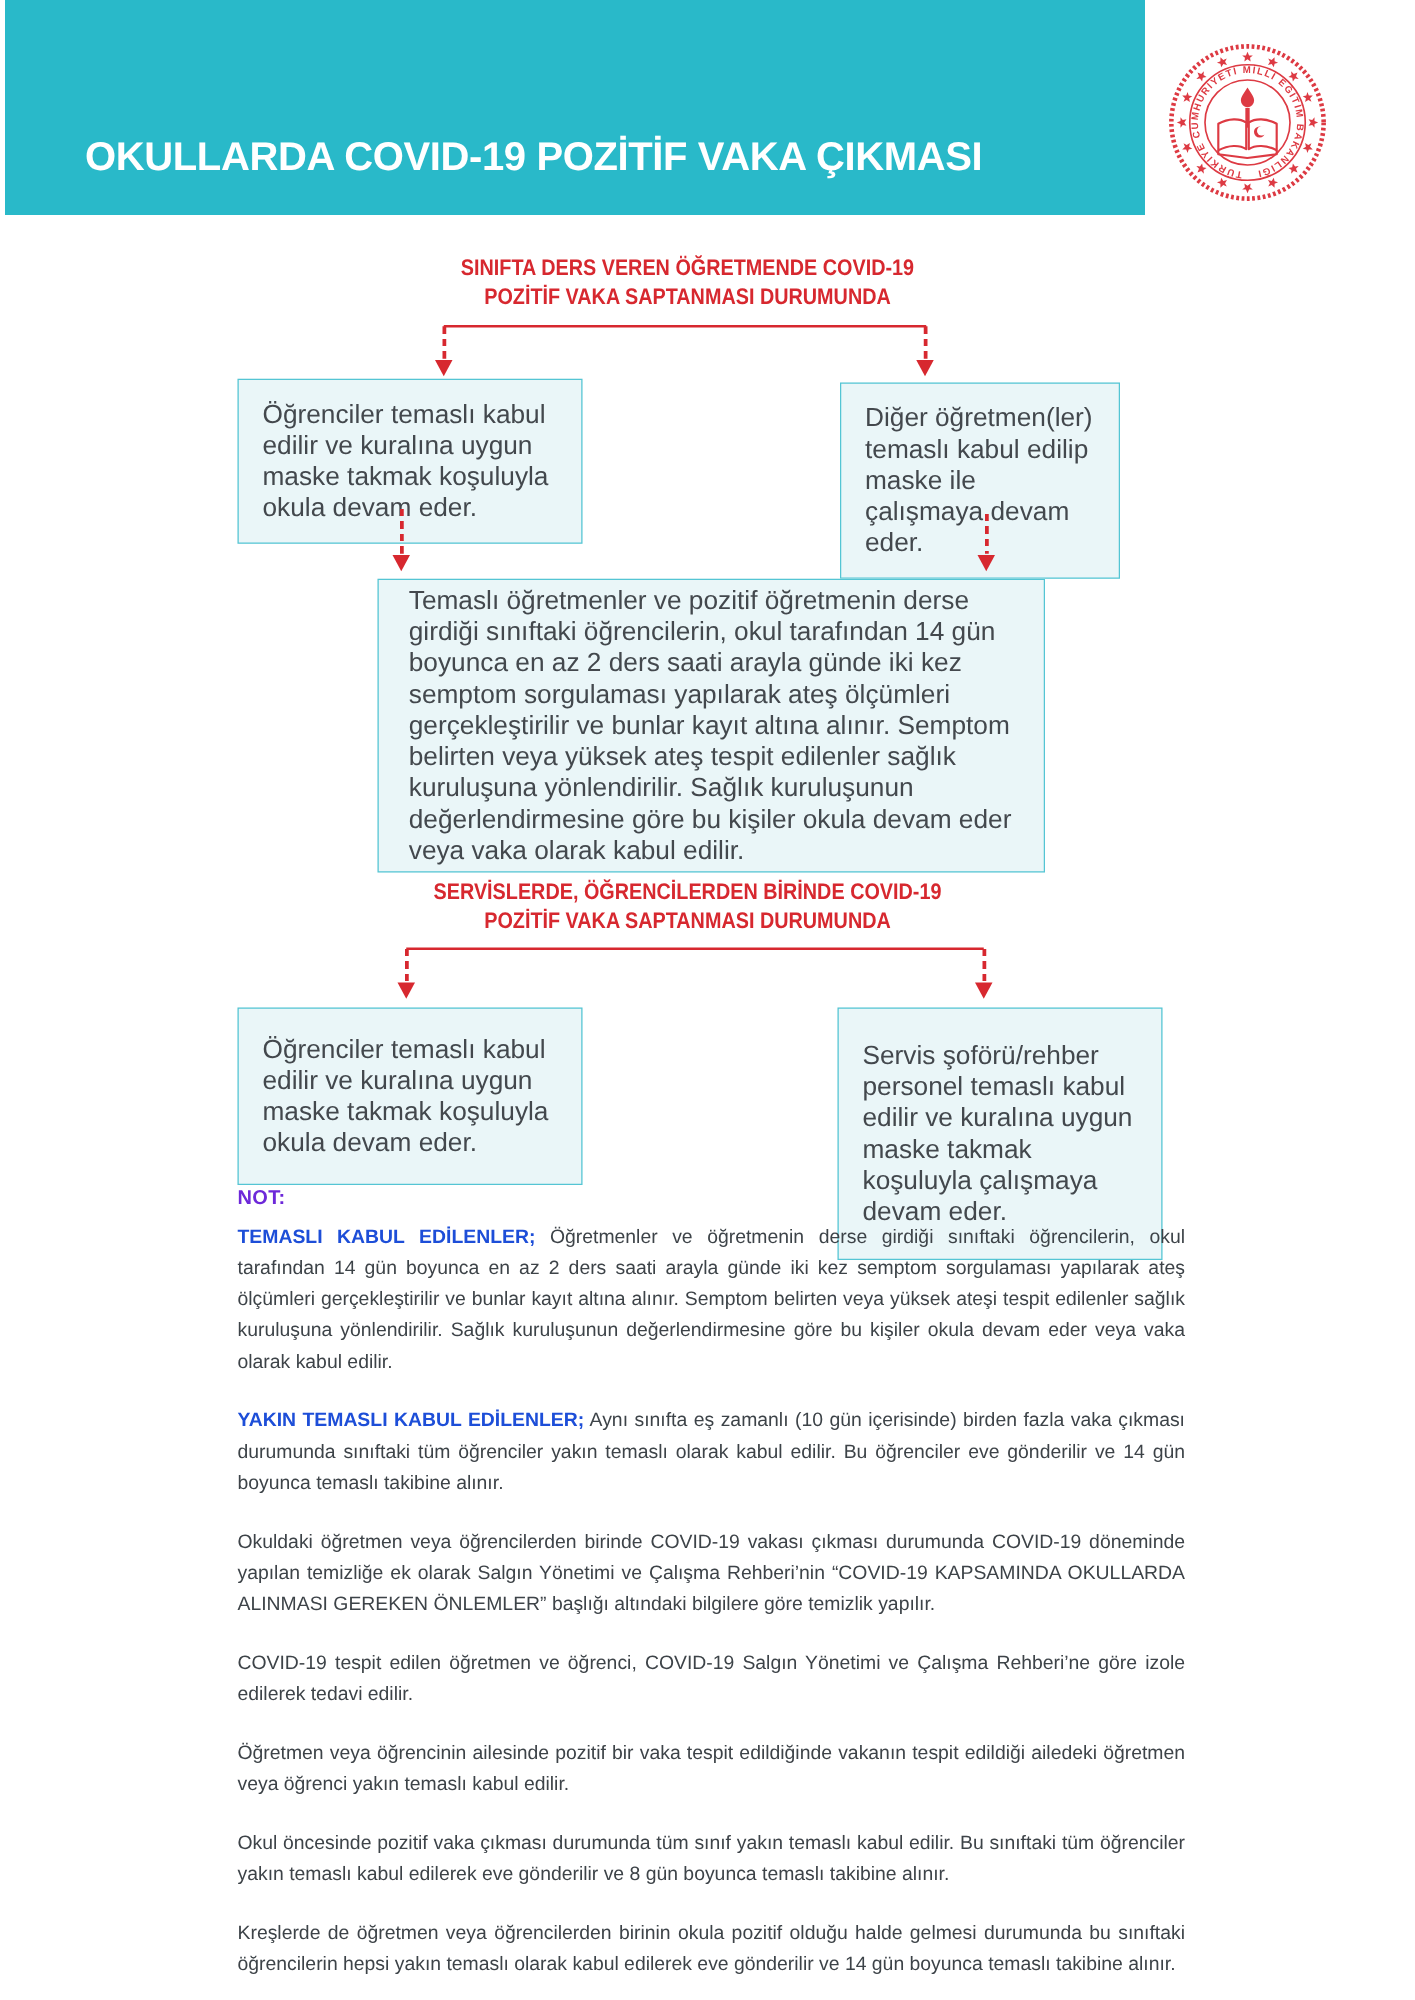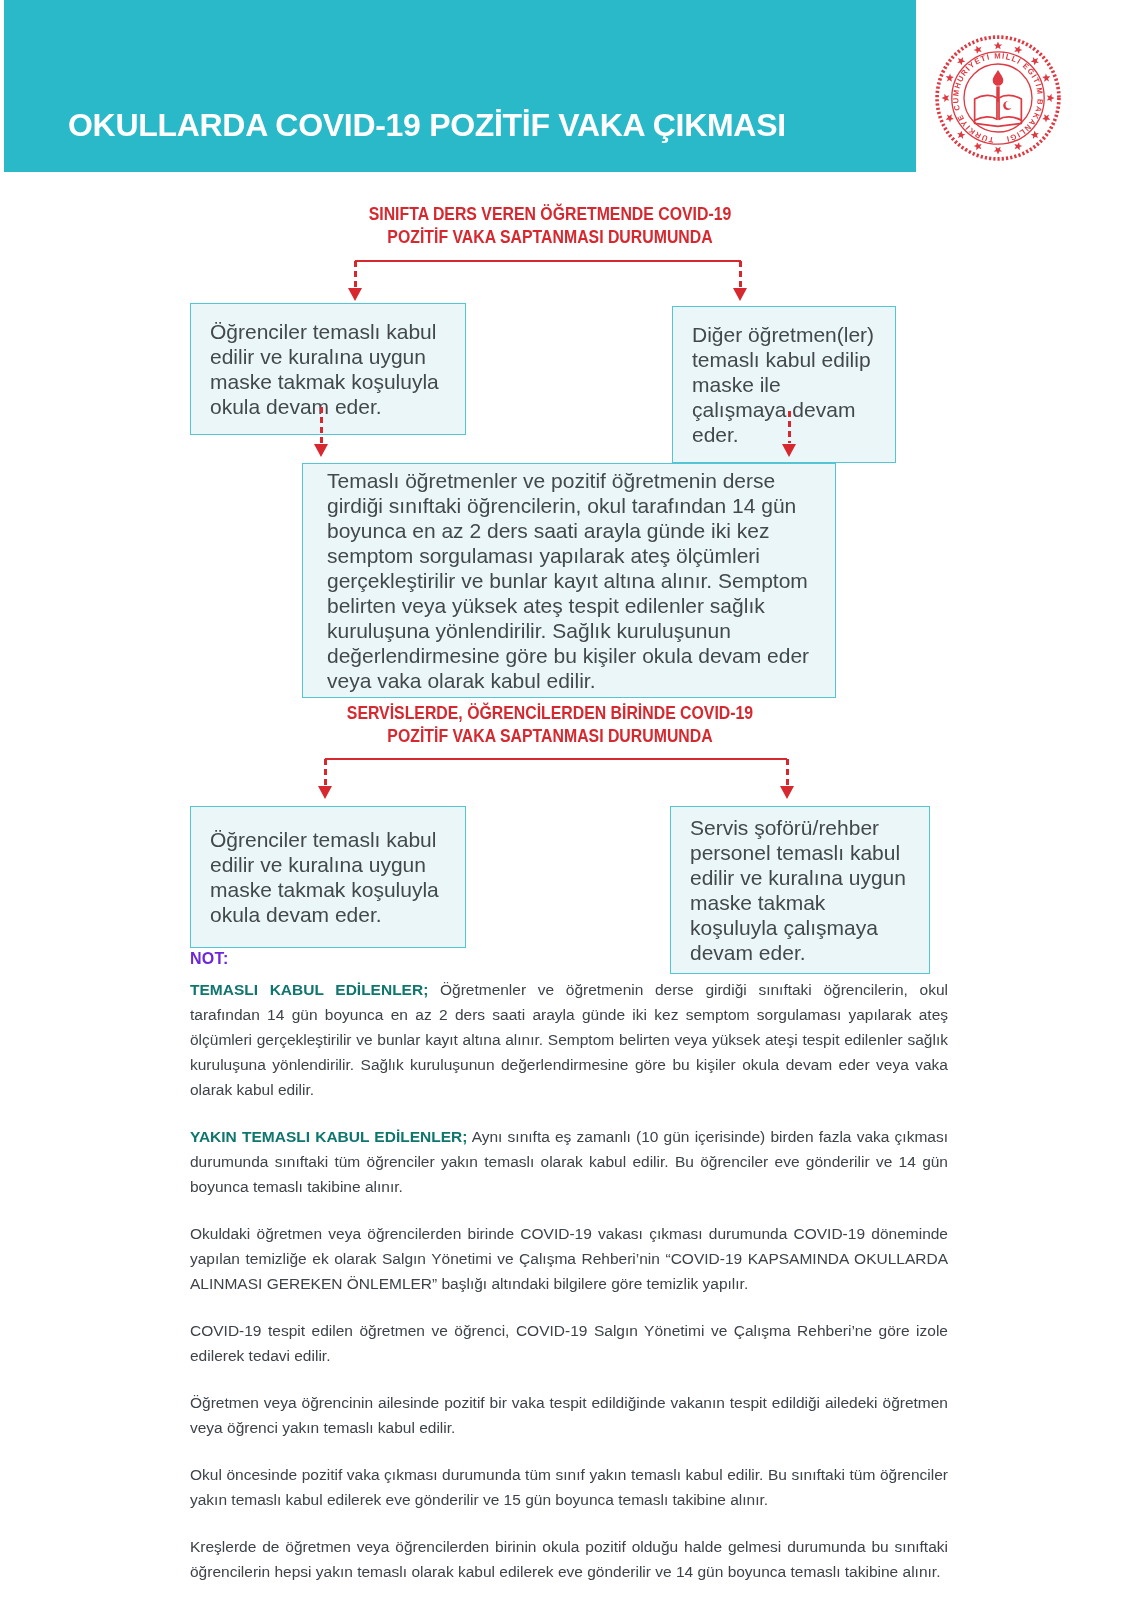--- a/index.html
+++ b/index.html
@@ -49,27 +49,27 @@
   .a3l { left:318px; top:786px; }
   .a3r { left:780px; top:786px; }
 
   
   .fbox { position:absolute; background:#eaf6f8; border:1.5px solid #54c5d4;
           color:#43484d; font-size:21px; line-height:25px; padding:15px 19px; }
   .boxA1 { left:190px; top:303px; width:276px; min-height:102px; }
   .boxB1 { left:672px; top:306px; width:224px; min-height:104px; }
   .boxR  { left:302px; top:463px; width:534px; min-height:198px; padding:4px 24px; }
   .boxA2 { left:190px; top:806px; width:276px; min-height:122px; padding:20px 19px; }
-  .boxB2 { left:670px; top:806px; width:260px; min-height:130px; padding:8px 19px; }
+  .boxB2 { left:670px; top:806px; width:260px; min-height:130px; padding:25px 19px; }
 
   
   .notes { position:absolute; left:190px; top:950px; width:758px; }
   .notes-label { color:#6d28d9; font-weight:700; font-size:16px; margin-bottom:9px; letter-spacing:0.3px; }
   .notes p { font-size:15.5px; line-height:25px; color:#3d4348; text-align:justify; margin-bottom:22px; }
-  .notes p .lead { font-weight:700; color:#0f766e; }
+  .notes p .lead { font-weight:700; color:#1d4ed8; }
 </style>
 </head>
 <body>
 
 <div class="page">
 
   <div class="banner">
     <div class="banner-title">
       <span>OKULLARDA COVID-19 POZİTİF VAKA ÇIKMASI</span>
       <span>DURUMUNDA YAPILMASI GEREKEN UYGULAMALAR</span>
@@ -161,17 +161,17 @@
   <div class="fbox boxA2">Öğrenciler temaslı kabul edilir ve kuralına uygun maske takmak koşuluyla okula devam eder.</div>
   <div class="fbox boxB2">Servis şoförü/rehber personel temaslı kabul edilir ve kuralına uygun maske takmak koşuluyla çalışmaya devam eder.</div>
 
   <div class="notes">
     <div class="notes-label">NOT:</div>
     <p><span class="lead">TEMASLI KABUL EDİLENLER;</span><span> Öğretmenler ve öğretmenin derse girdiği sınıftaki öğrencilerin, okul tarafından 14 gün boyunca en az 2 ders saati arayla günde iki kez semptom sorgulaması yapılarak ateş ölçümleri gerçekleştirilir ve bunlar kayıt altına alınır. Semptom belirten veya yüksek ateşi tespit edilenler sağlık kuruluşuna yönlendirilir. Sağlık kuruluşunun değerlendirmesine göre bu kişiler okula devam eder veya vaka olarak kabul edilir.</span></p>
     <p><span class="lead">YAKIN TEMASLI KABUL EDİLENLER;</span><span> Aynı sınıfta eş zamanlı (10 gün içerisinde) birden fazla vaka çıkması durumunda sınıftaki tüm öğrenciler yakın temaslı olarak kabul edilir. Bu öğrenciler eve gönderilir ve 14 gün boyunca temaslı takibine alınır.</span></p>
     <p><span class="lead"></span><span>Okuldaki öğretmen veya öğrencilerden birinde COVID-19 vakası çıkması durumunda COVID-19 döneminde yapılan temizliğe ek olarak Salgın Yönetimi ve Çalışma Rehberi’nin “COVID-19 KAPSAMINDA OKULLARDA ALINMASI GEREKEN ÖNLEMLER” başlığı altındaki bilgilere göre temizlik yapılır.</span></p>
     <p><span class="lead"></span><span>COVID-19 tespit edilen öğretmen ve öğrenci, COVID-19 Salgın Yönetimi ve Çalışma Rehberi’ne göre izole edilerek tedavi edilir.</span></p>
     <p><span class="lead"></span><span>Öğretmen veya öğrencinin ailesinde pozitif bir vaka tespit edildiğinde vakanın tespit edildiği ailedeki öğretmen veya öğrenci yakın temaslı kabul edilir.</span></p>
-    <p><span class="lead"></span><span>Okul öncesinde pozitif vaka çıkması durumunda tüm sınıf yakın temaslı kabul edilir. Bu sınıftaki tüm öğrenciler yakın temaslı kabul edilerek eve gönderilir ve 15 gün boyunca temaslı takibine alınır.</span></p>
+    <p><span class="lead"></span><span>Okul öncesinde pozitif vaka çıkması durumunda tüm sınıf yakın temaslı kabul edilir. Bu sınıftaki tüm öğrenciler yakın temaslı kabul edilerek eve gönderilir ve 8 gün boyunca temaslı takibine alınır.</span></p>
     <p><span class="lead"></span><span>Kreşlerde de öğretmen veya öğrencilerden birinin okula pozitif olduğu halde gelmesi durumunda bu sınıftaki öğrencilerin hepsi yakın temaslı olarak kabul edilerek eve gönderilir ve 14 gün boyunca temaslı takibine alınır.</span></p>
   </div>
 
 </div>
 
 </body></html>

